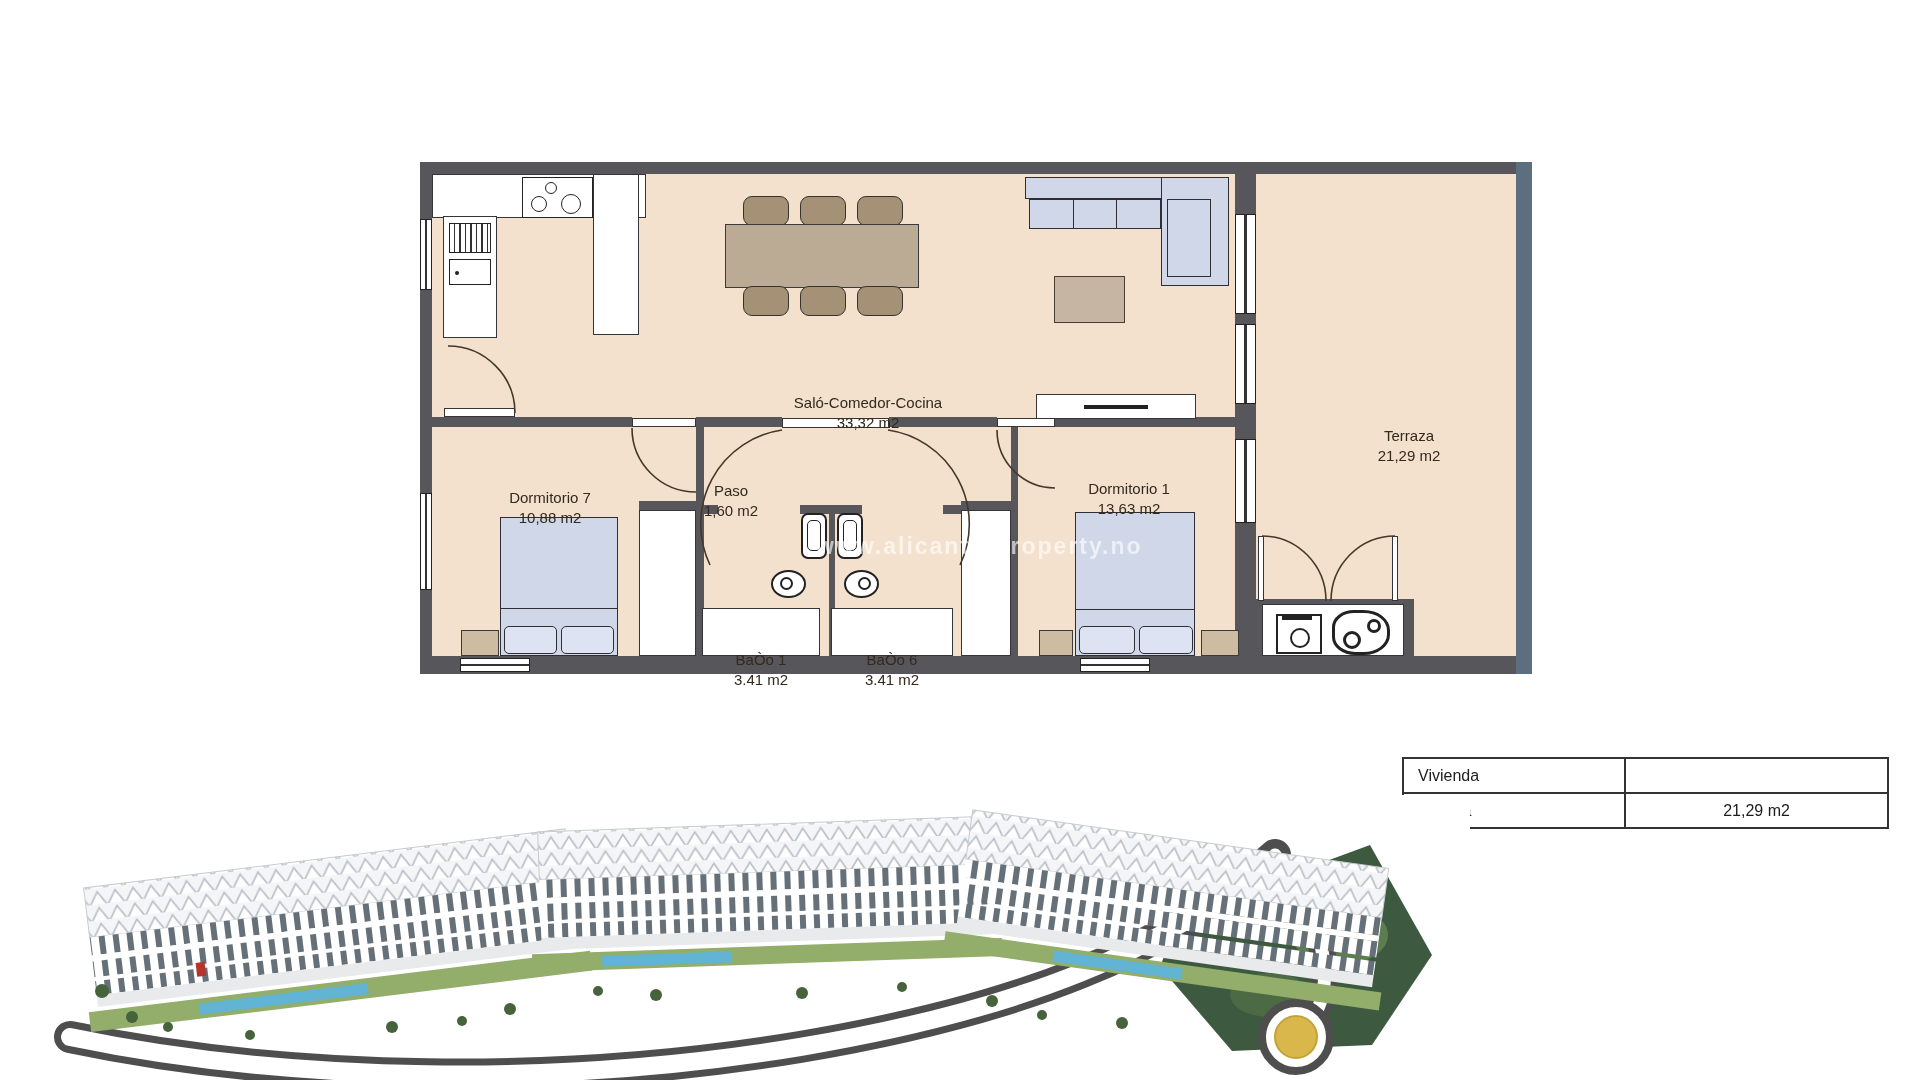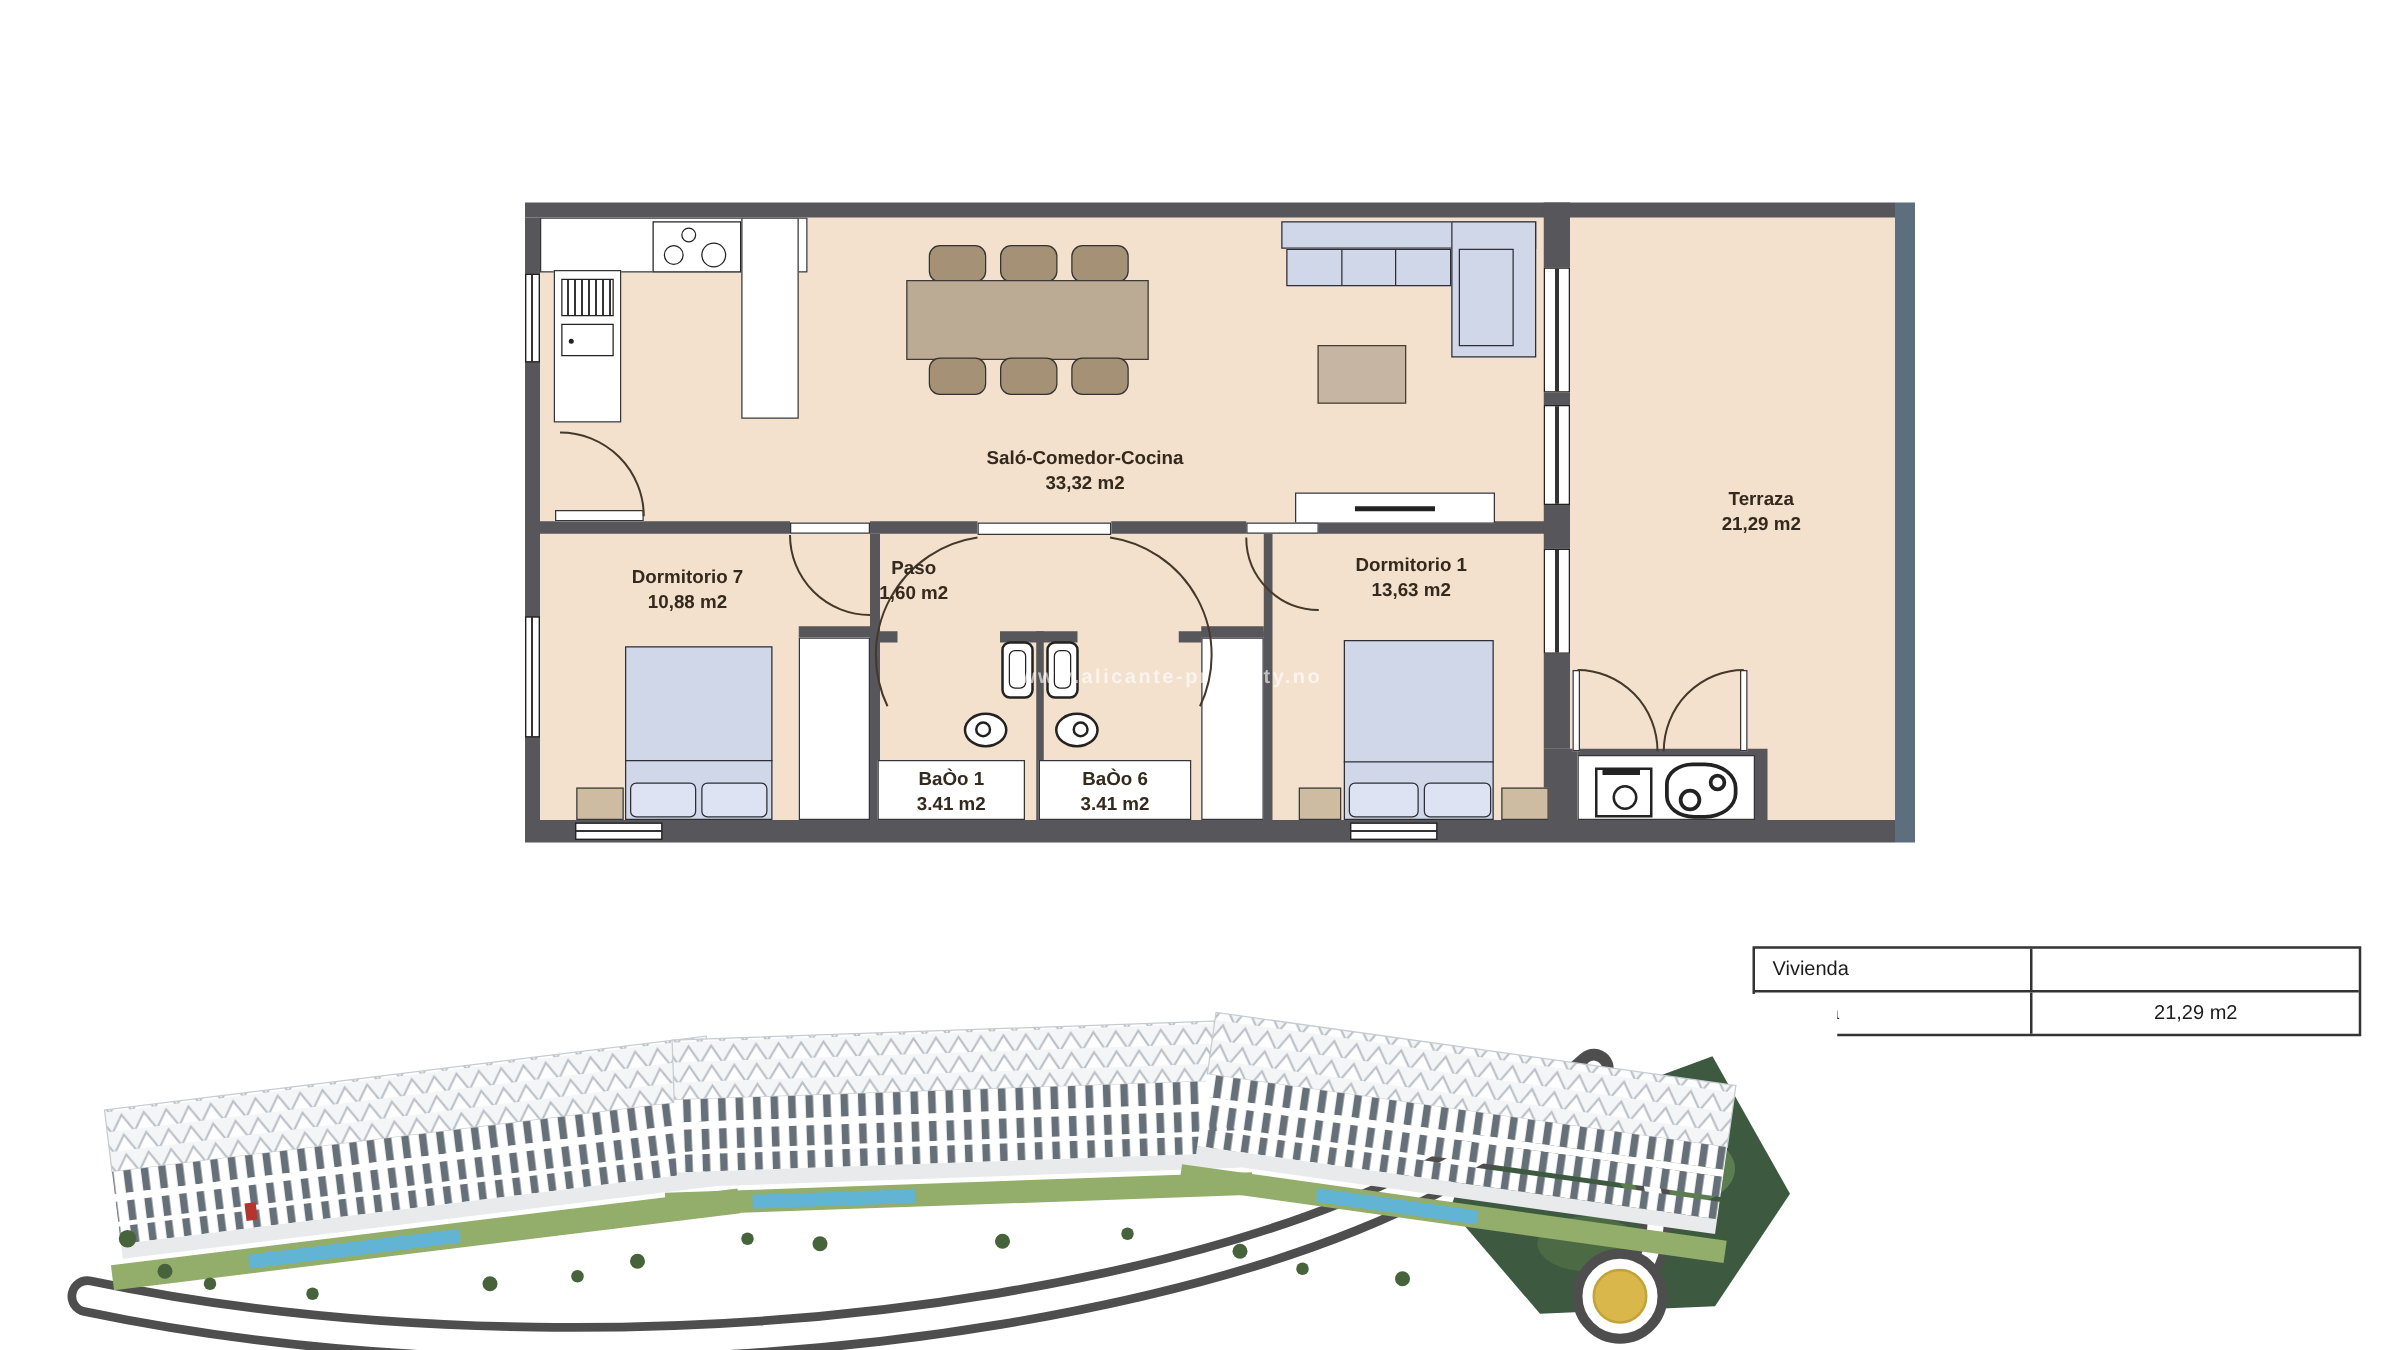--- a/index.html
+++ b/index.html
@@ -13,23 +13,23 @@
   .wh{position:absolute;background:#ffffff;border:1.5px solid #35343a;box-sizing:border-box;}
   .win{position:absolute;background:#ffffff;border:1px solid #222;box-sizing:border-box;}
   .win.v{background:linear-gradient(90deg,#fff 42%,#333 42%,#333 58%,#fff 58%);}
   .win.h{background:linear-gradient(180deg,#fff 42%,#333 42%,#333 58%,#fff 58%);}
   .blue{position:absolute;background:#cfd7e8;border:1.5px solid #2e2e34;box-sizing:border-box;}
   .tan{position:absolute;background:#bcab94;border:1.5px solid #3a3a3a;box-sizing:border-box;}
   .tan2{position:absolute;background:#cdbca2;border:1.5px solid #3a3a3a;box-sizing:border-box;}
   .chair{position:absolute;background:#a59176;border:1.5px solid #33332f;border-radius:9px;box-sizing:border-box;}
   .pillow{position:absolute;background:#dde3f2;border:1.5px solid #2e2e34;border-radius:5px;box-sizing:border-box;}
   .rlabel{position:absolute;transform:translateX(-50%);text-align:center;
-          font-weight:bold;font-size:15px;line-height:20px;color:#33291c;white-space:nowrap;}
+          font-weight:normal;font-size:15px;line-height:20px;color:#33291c;white-space:nowrap;margin-top:36px;}
   .arcsvg{position:absolute;left:0;top:0;}
-  .watermark{position:absolute;left:396px;top:371px;font-weight:bold;font-size:16px;
+  .watermark{position:absolute;left:396px;top:371px;font-weight:bold;font-size:23px;
              letter-spacing:2px;color:rgba(255,255,255,0.62);white-space:nowrap;}
   .fix{position:absolute;box-sizing:border-box;}
   
   .stable{position:absolute;left:1402px;top:757px;width:487px;border:2px solid #333;
           box-sizing:border-box;color:#1c1c1c;}
   .stable .hdr{height:36px;background:#e9e9e7;border-bottom:2px solid #333;display:flex;
           align-items:center;justify-content:center;font-weight:bold;font-size:20px;letter-spacing:1px;}
   .stable .row{height:33px;display:flex;border-bottom:2px solid #333;font-size:16px;}
   .stable .row:last-child{border-bottom:none;}
   .stable .cl{width:46%;border-right:2px solid #333;display:flex;align-items:center;padding-left:14px;box-sizing:border-box;}

